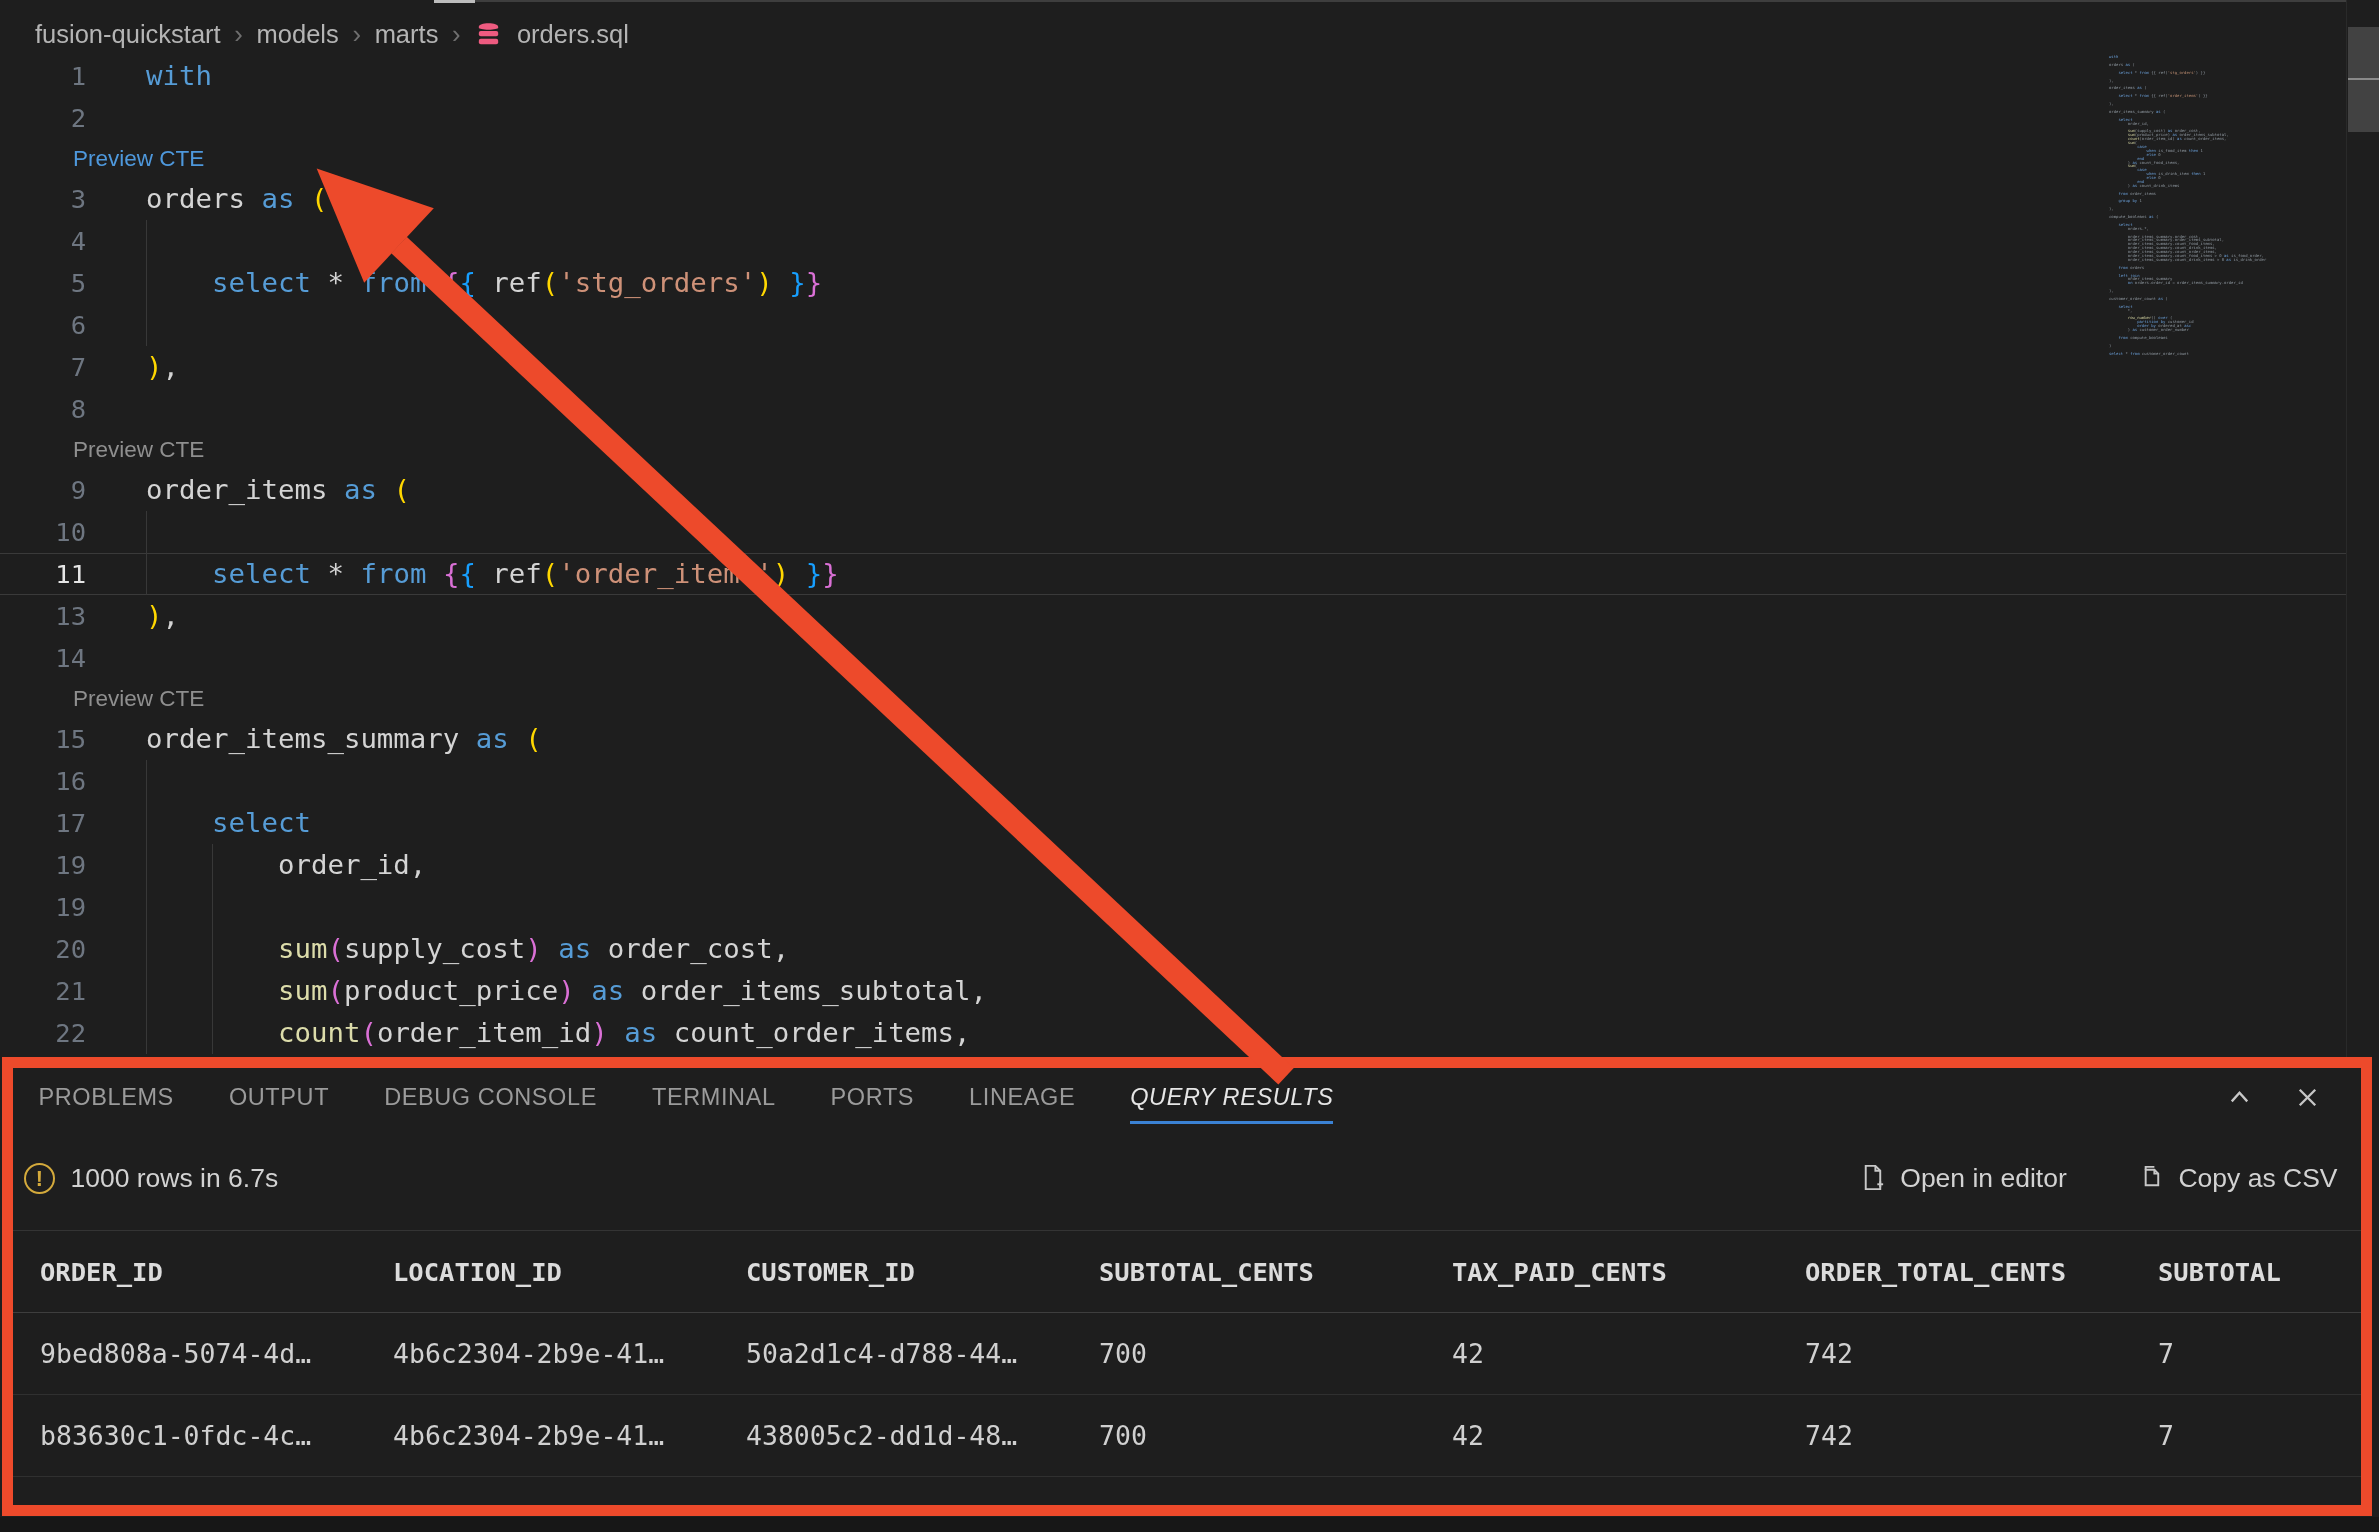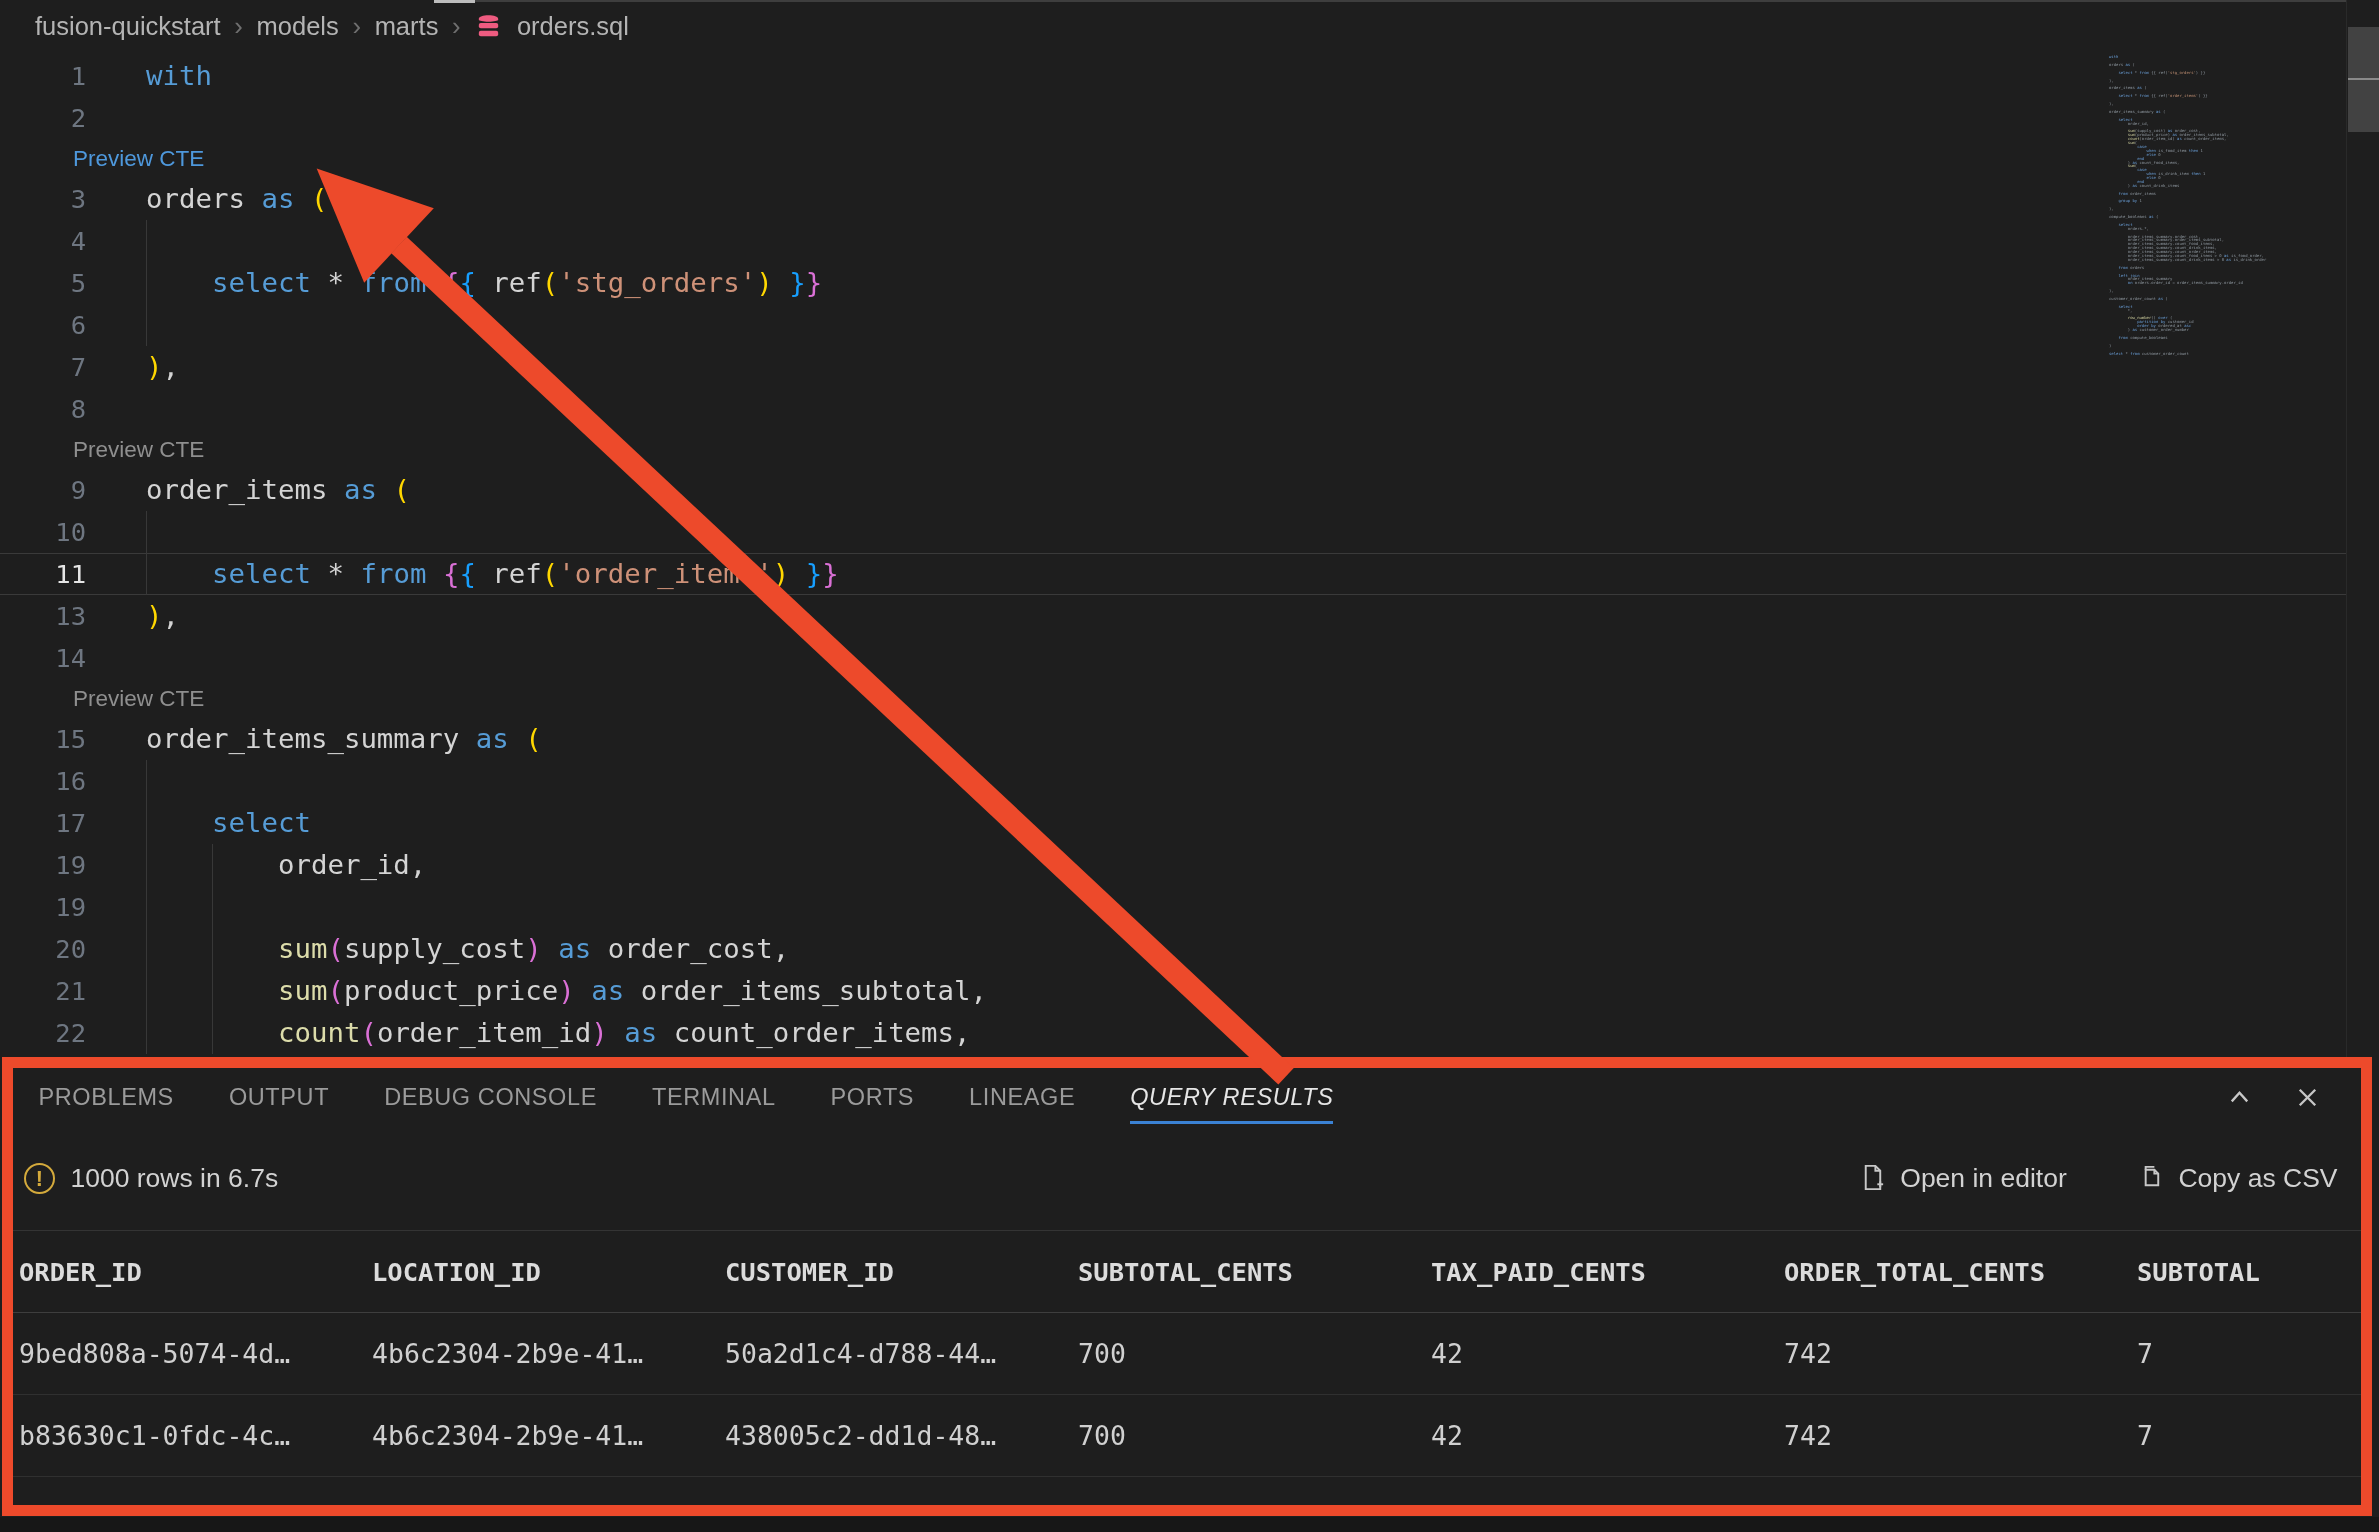--- a/index.html
+++ b/index.html
@@ -6,21 +6,21 @@
   body{
     width:2380px;height:1533px;position:relative;overflow:hidden;
     background:#1e1e1e;font-family:"Liberation Sans",sans-serif;
     -webkit-font-smoothing:antialiased;
   }
   
   .topline{position:absolute;top:0;left:475px;right:0;height:2px;background:#3e3e3e;}
   .topline-bright{position:absolute;top:0;left:434px;width:41px;height:2.9px;background:#bdbdbd;}
 
   
-  .breadcrumb{position:absolute;left:35px;top:11.8px;height:37px;display:flex;align-items:flex-start;
+  .breadcrumb{position:absolute;left:35px;top:11.8px;height:37px;display:flex;align-items:flex-end;
     font-size:25.5px;color:#b4b4b4;gap:13.7px;}
   .crumb{cursor:pointer;}
   .crumb-sep{color:#6f6f6f;font-size:25.5px;}
   .dbicon{width:29px;height:29px;display:inline-block;}
 
   
   .code-area{position:absolute;left:0;top:55px;width:2346px;}
   .code-line{display:flex;height:42px;line-height:42px;
     font-family:"DejaVu Sans Mono",monospace;font-size:27.4px;white-space:pre;}
   .line-no{width:86px;flex:none;text-align:right;color:#6e7681;font-size:25.5px;}
@@ -57,21 +57,21 @@
   .results-toolbar{height:103px;display:flex;align-items:center;padding:0 23.5px 0 10.8px;}
   .status-left{display:flex;align-items:center;gap:15.7px;color:#d2d2d2;font-size:26.5px;}
   .warn-icon{width:31px;height:31px;border:2.4px solid var(--warning,#d4aa3c);border-radius:50%;
     color:var(--warning,#d4aa3c);display:flex;align-items:center;justify-content:center;
     font-size:21.6px;font-weight:bold;box-sizing:border-box;}
   .toolbar-actions{margin-left:auto;display:flex;align-items:center;gap:69px;}
   .action-btn{display:flex;align-items:flex-start;gap:13.7px;color:#d2d2d2;font-size:26.5px;cursor:pointer;}
   .action-btn svg{width:29px;height:29px;stroke:#c8c8c8;stroke-width:2;fill:none;}
 
   .results-table{font-family:"DejaVu Sans Mono",monospace;}
-  .t-row{display:grid;grid-template-columns:repeat(6,353px) 1fr;padding-left:6px;align-items:center;}
+  .t-row{display:grid;grid-template-columns:repeat(6,353px) 1fr;padding-left:27px;align-items:center;}
   .t-head{height:81px;border-top:1px solid #343434;border-bottom:1px solid #3e3e3e;
     font-weight:bold;font-size:25.5px;color:#dcdcdc;}
   .t-body-row{height:81px;border-bottom:1px solid #303030;font-size:26.5px;color:#d0d0d0;cursor:pointer;}
   .t-cell{overflow:hidden;white-space:nowrap;}
 
   .below-panel{position:absolute;left:0;top:1517px;width:2380px;height:15.7px;background:#171717;}
 
   
   .anno-arrow{position:absolute;left:0;top:0;z-index:40;pointer-events:none;}
 </style>

